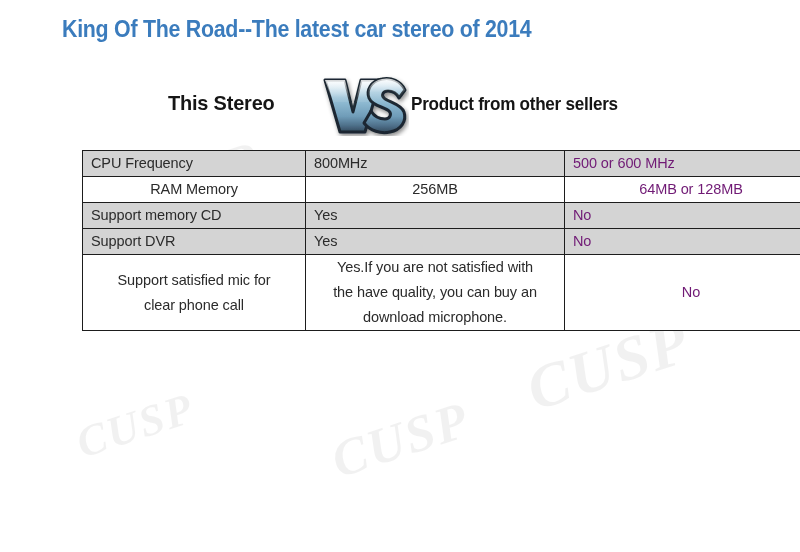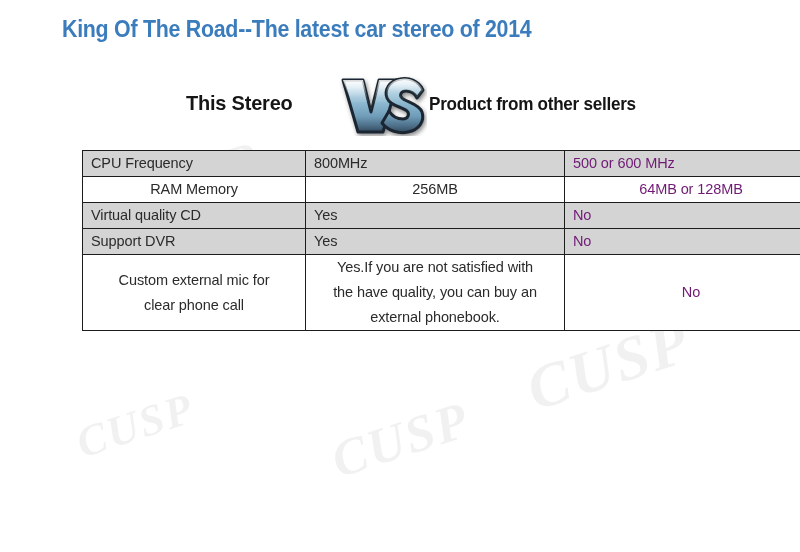--- a/index.html
+++ b/index.html
@@ -27,21 +27,21 @@
     color: #3b7cbd;
     letter-spacing: -0.3px;
     transform: scaleX(0.93);
     transform-origin: left center;
     white-space: nowrap;
   }
 
   
   #compare-header {
     position: absolute;
-    left: 66px;
+    left: 48px;
     top: 76px;
     width: 686px;
     height: 58px;
     text-align: center;
   }
   #this-stereo-label {
     position: absolute;
     left: 120px;
     top: 15px;
     font-size: 21px;
@@ -217,21 +217,21 @@
         </td>
       <td class="c-theirs">
           <span class="cell-line">64MB or 128MB</span>
         </td>
     </tr>
 
 
 
     <tr class="row-shaded">
       <td class="c-feature">
-          <span class="cell-line">Virtual quality CD</span>
+          <span class="cell-line">Support memory CD</span>
         </td>
       <td class="c-ours">
           <span class="cell-line">Yes</span>
         </td>
       <td class="c-theirs">
           <span class="cell-line">No</span>
         </td>
     </tr>
 
 
@@ -244,27 +244,27 @@
         </td>
       <td class="c-theirs">
           <span class="cell-line">No</span>
         </td>
     </tr>
 
 
 
     <tr class="row-plain">
       <td class="c-feature">
-        <span class="cell-line">Custom external mic for</span>
+        <span class="cell-line">Support satisfied mic for</span>
         <span class="cell-line">clear phone call</span>
       </td>
       <td class="c-ours">
         <span class="cell-line">Yes.If you are not satisfied with</span>
         <span class="cell-line">the have quality, you can buy an</span>
-        <span class="cell-line">external phonebook.</span>
+        <span class="cell-line">download microphone.</span>
       </td>
       <td class="c-theirs">
           <span class="cell-line">No</span>
         </td>
     </tr>
 
   </tbody>
 </table>
 
 </body></html>

